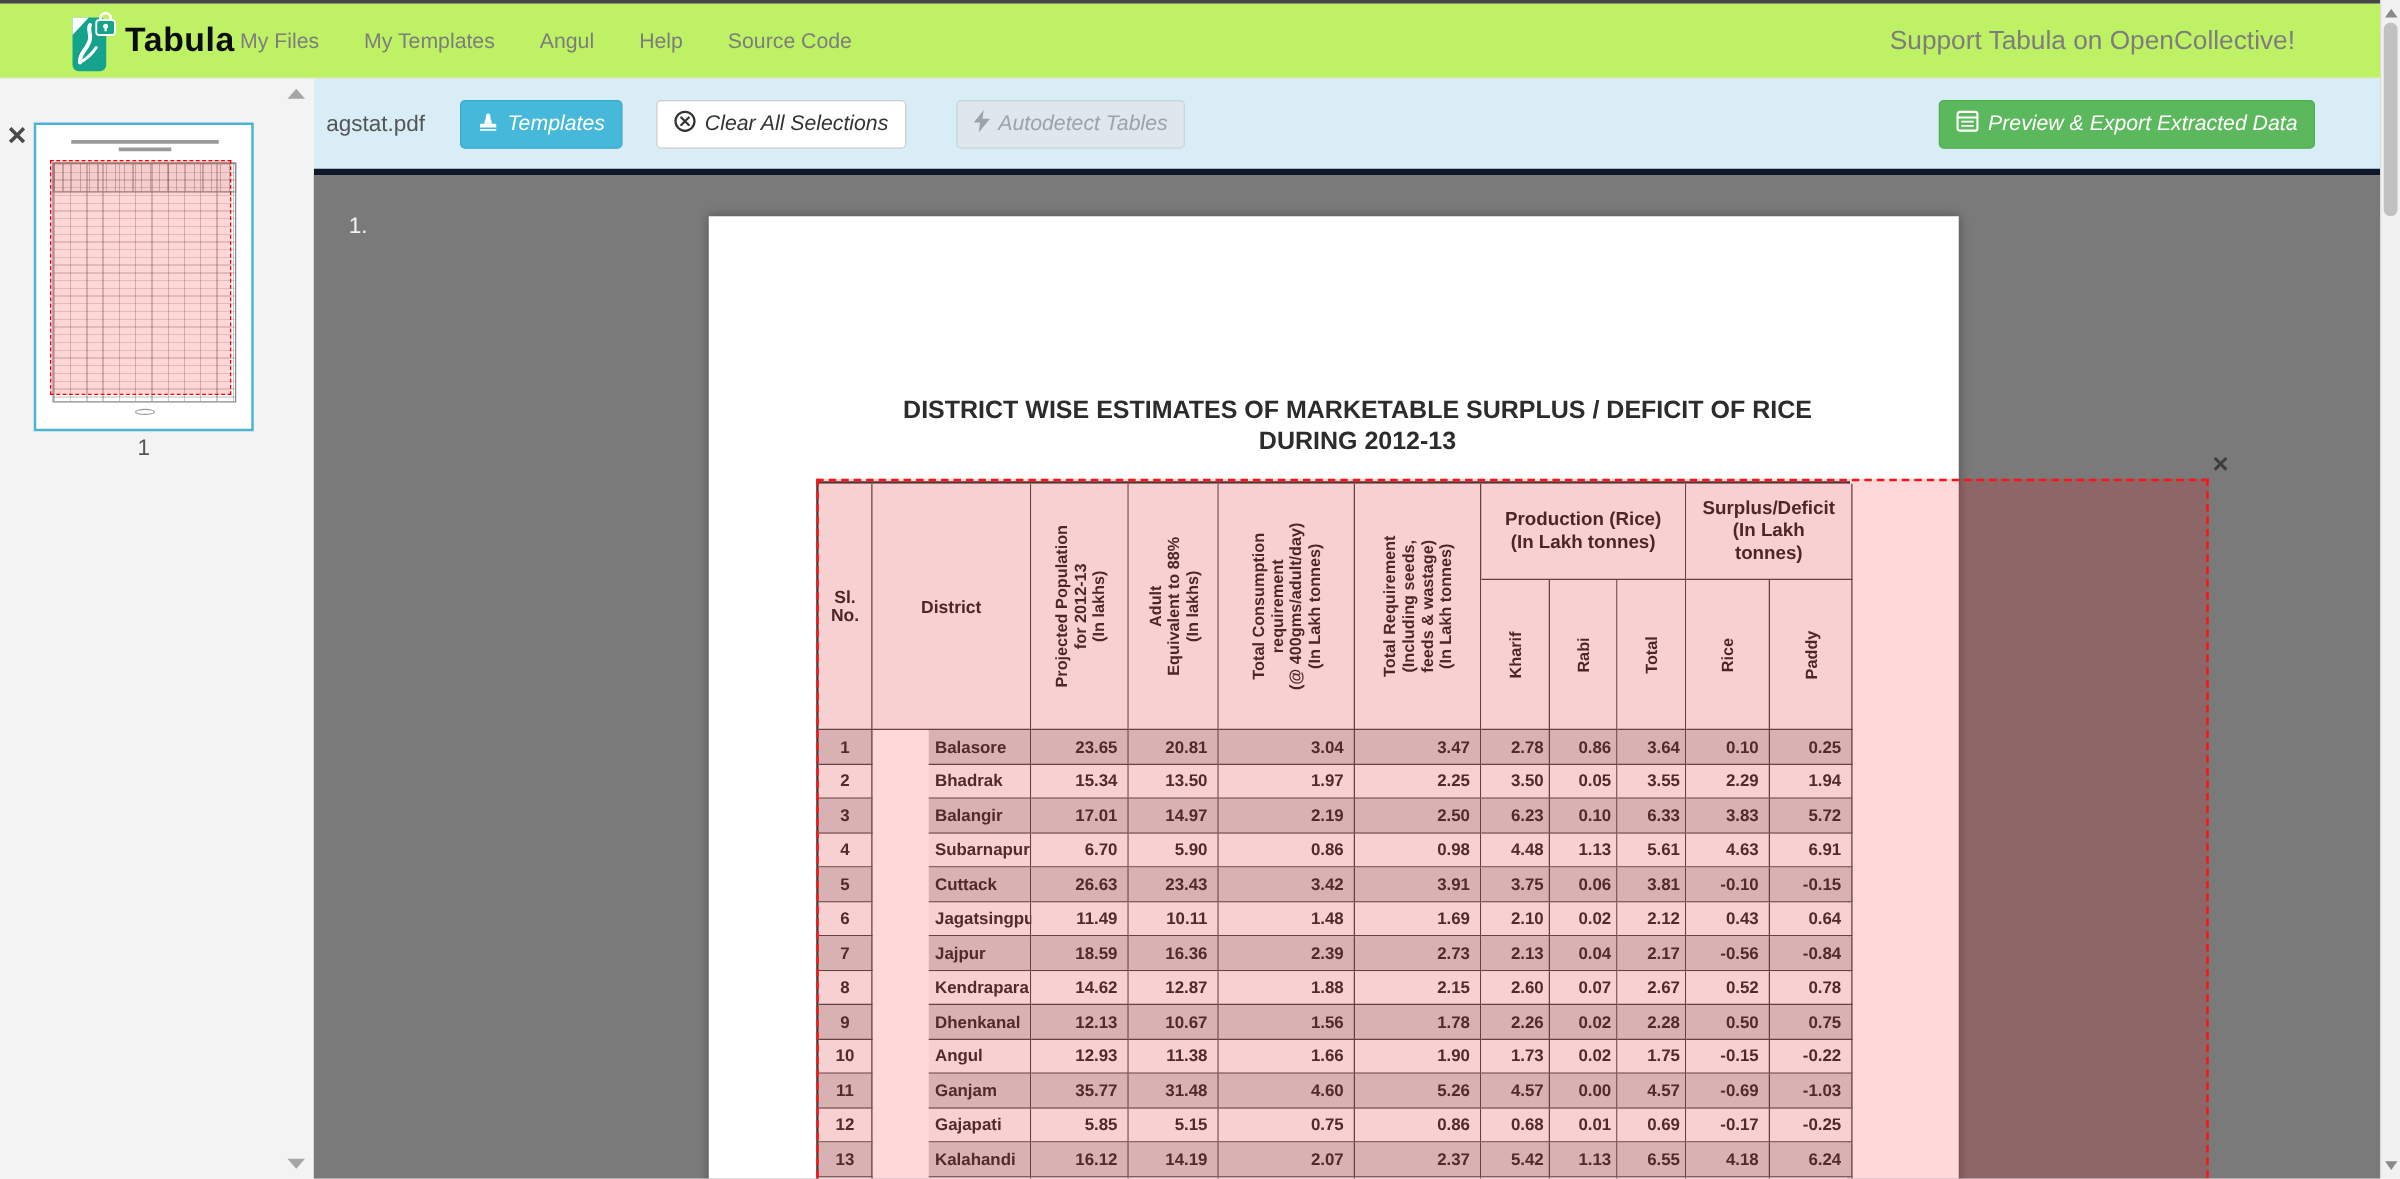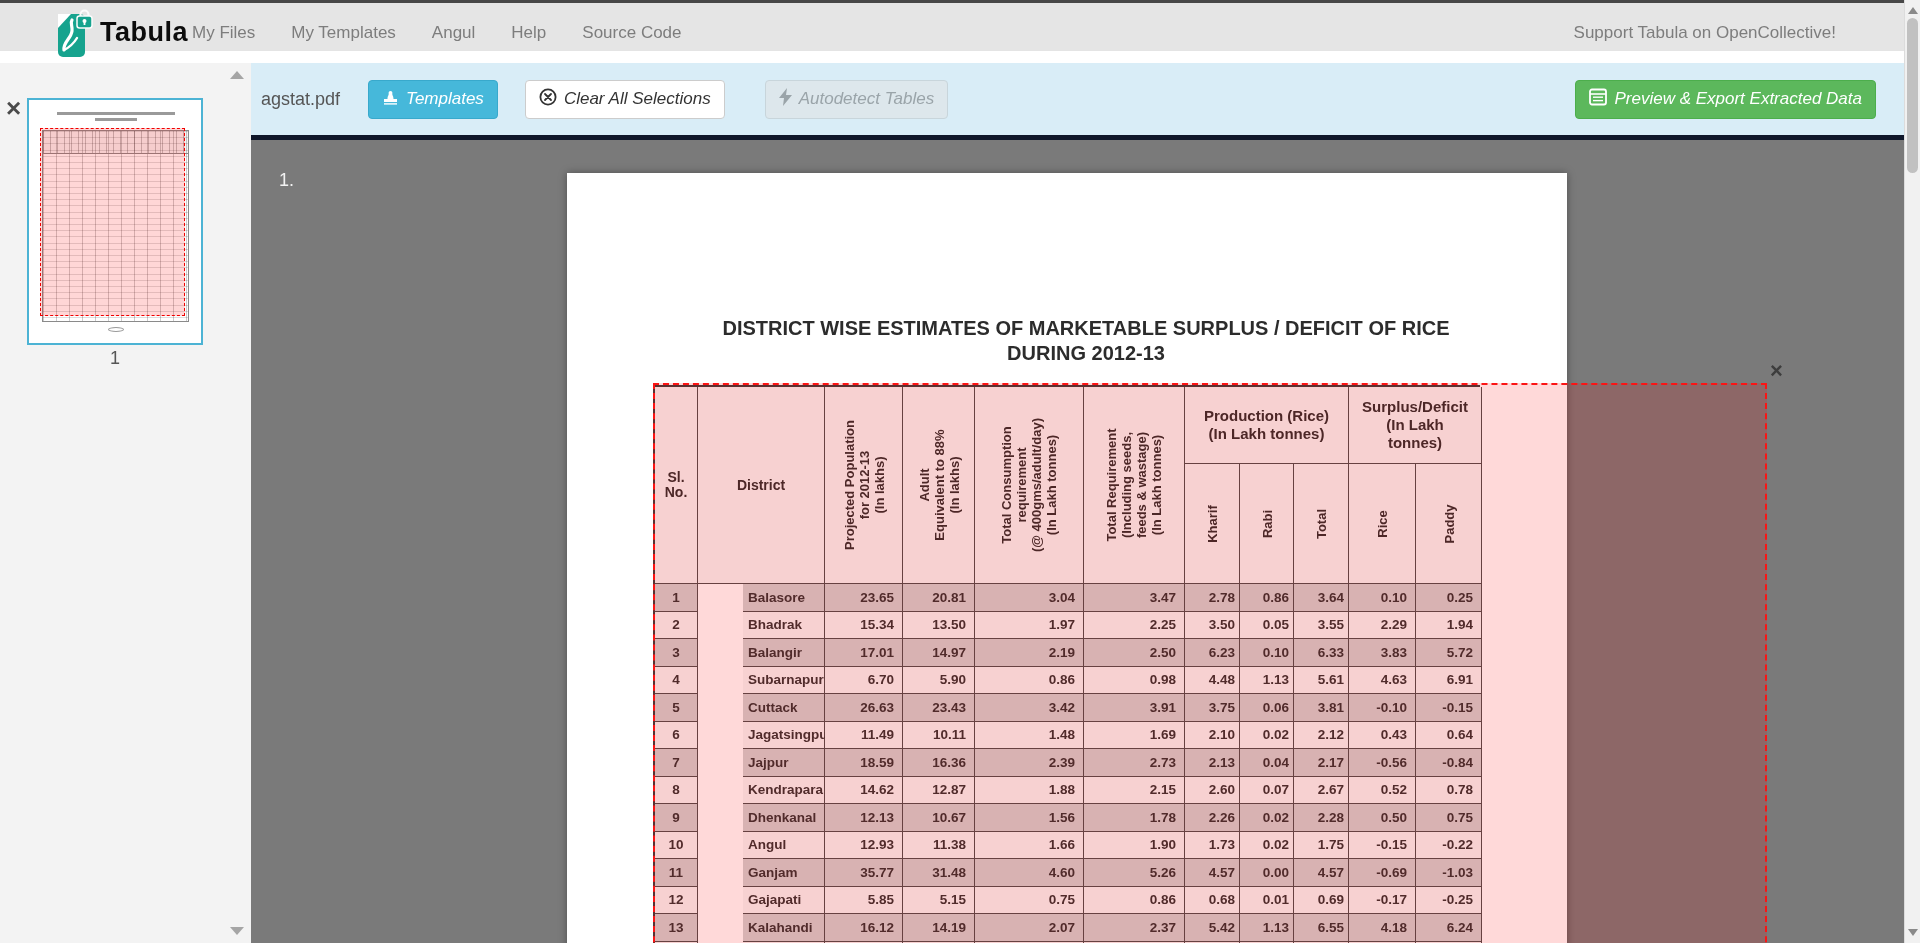--- a/index.html
+++ b/index.html
@@ -4,39 +4,39 @@
 <style>
   * { box-sizing: border-box; margin: 0; padding: 0; }
   html,body { width:1920px; height:943px; overflow:hidden; background:#fff;
     font-family:"Liberation Sans","DejaVu Sans",sans-serif; }
   #app { position:relative; width:1920px; height:943px; overflow:hidden; }
 
   
   .top-strip { position:absolute; left:0; top:0; width:1920px; height:3px; background:#474747; }
 
   
-  .navbar { position:absolute; left:0; top:3px; width:1920px; height:48px;
-    background:#e5e5e5; border-bottom:1px solid #e4e4e4; display:flex; align-items:center; }
+  .navbar { position:absolute; left:0; top:3px; width:1920px; height:60px;
+    background:#bef264; border-bottom:1px solid #e4e4e4; display:flex; align-items:center; }
   .logo { position:absolute; left:50px; top:6px; }
   .brand { position:absolute; left:100px; top:14px; font-size:27px; font-weight:700; color:#0c0c0c; letter-spacing:0.5px;}
   .nav-links { position:absolute; left:192px; top:0; height:60px; display:flex; align-items:center; gap:36px; }
   .nav-link { font-size:17px; color:#7d7d7d; cursor:pointer; white-space:nowrap; }
   .support-link { position:absolute; right:84px; top:0; height:60px; display:flex; align-items:center;
-    font-size:17px; color:#7d7d7d; cursor:pointer; }
+    font-size:21px; color:#7d7d7d; cursor:pointer; }
 
   
   .toolbar { position:absolute; left:251px; top:63px; width:1653px; height:77px;
     background:#d9edf7; border-bottom:5px solid #0f172a; display:flex; align-items:center; padding-left:10px; }
   .filename { font-size:18px; color:#555; margin-right:28px; }
   .btn { height:39px; display:inline-flex; align-items:center; gap:7px; padding:0 13px;
     border-radius:4px; font-size:17px; cursor:pointer; white-space:nowrap;font-style:italic; }
   .btn-templates { background:#46b8da; border:1px solid #38a9cc; color:#fff; margin-right:27px; }
   .btn-clear { background:#fff; border:1px solid #ccc; color:#333; margin-right:40px; }
   .btn-auto { background:#dde7ec; border:1px solid #c8d5db; color:#9aa4a9; cursor:default; }
-  .btn-export { background:#5cb85c; border:1px solid #4cae4c; color:#fff; margin-left:auto; margin-right:28px; }
+  .btn-export { background:#5cb85c; border:1px solid #4cae4c; color:#fff; margin-left:auto; margin-right:52px; }
 
   
   .sidebar { position:absolute; left:0; top:63px; width:251px; height:880px; background:#f3f3f3; }
   .thumb-close { position:absolute; left:6px; top:32px; font-size:26px; font-weight:700; color:#4a4a4a;
     cursor:pointer; line-height:1; }
   .thumbnail { position:absolute; left:27px; top:35px; width:176px; height:247px;
     border:2px solid #4cb3d4; background:#fff; cursor:pointer; }
   .mini-title1 { position:absolute; left:28px; top:12px; width:118px; height:3px; background:#9a9a9a; }
   .mini-title2 { position:absolute; left:66px; top:18px; width:42px; height:3px; background:#9a9a9a; }
   .mini-table { position:absolute; left:13px; top:30px; width:147px; height:192px; border:1px solid #8a8a8a;

